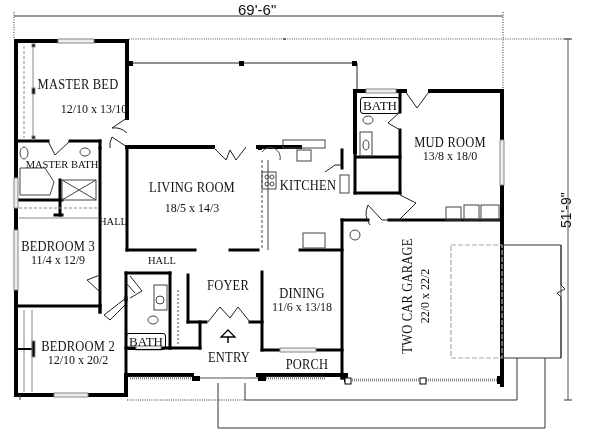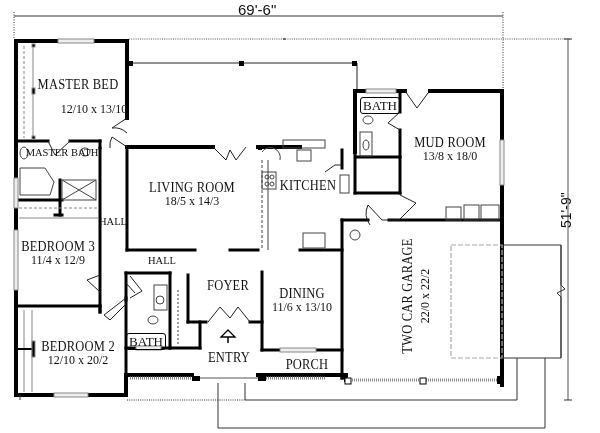--- a/index.html
+++ b/index.html
@@ -273,42 +273,42 @@
     <rect x="481" y="205" width="18" height="15"></rect>
   </g>
 </svg>
 
 <div class="dimtxt" style="left:238px; top:1px; font-size:15px;">69'-6"</div>
 <div class="dimtxt vert" style="left:558px; top:228px; font-size:14px; transform: rotate(-90deg); transform-origin: left top;">51'-9"</div>
 
 <div class="lbl room" style="left:78px; top:78px;">MASTER BED</div>
 <div class="lbl dim" style="left:94px; top:92px;margin-top:11px;">12/10 x 13/10</div>
 
-<div class="lbl small" style="left:62px; top:148px;">MASTER BATH</div>
+<div class="lbl small" style="left:62px; top:160px;">MASTER BATH</div>
 
 <div class="lbl room" style="left:192px; top:181px;">LIVING ROOM</div>
-<div class="lbl dim" style="left:192px; top:195px;">18/5 x 14/3</div>
+<div class="lbl dim" style="left:192px; top:202px;">18/5 x 14/3</div>
 
 <div class="lbl room" style="left:308px; top:179px;">KITCHEN</div>
 
 <div class="lbl room" style="left:450px; top:136px;">MUD ROOM</div>
 <div class="lbl dim" style="left:450px; top:150px;">13/8 x 18/0</div>
 
 <div class="lbl tiny" style="left:380px; top:97px; border:1px solid #000; border-radius:3px; padding:1px 2px;">BATH</div>
 
 <div class="lbl room" style="left:58px; top:240px;">BEDROOM 3</div>
 <div class="lbl dim" style="left:58px; top:254px;">11/4 x 12/9</div>
 
 <div class="lbl small" style="left:113px; top:217px;">HALL</div>
 <div class="lbl small" style="left:162px; top:256px;">HALL</div>
 
 <div class="lbl room" style="left:228px; top:279px;">FOYER</div>
 
 <div class="lbl room" style="left:302px; top:287px;">DINING</div>
-<div class="lbl dim" style="left:302px; top:301px;">11/6 x 13/10</div>
+<div class="lbl dim" style="left:302px; top:301px;">11/6 x 13/18</div>
 
 <div class="lbl room" style="left:408px; top:296px; transform: translate(-50%, -50%) rotate(-90deg) scaleY(1.15);">TWO CAR GARAGE</div>
 <div class="lbl dim" style="left:425px; top:296px; transform: translate(-50%, -50%) rotate(-90deg);">22/0 x 22/2</div>
 
 <div class="lbl room" style="left:78px; top:340px;">BEDROOM 2</div>
 <div class="lbl dim" style="left:78px; top:354px;">12/10 x 20/2</div>
 
 <div class="lbl tiny" style="left:146px; top:333px; border:1px solid #000; border-radius:3px; padding:1px 2px;">BATH</div>
 
 <div class="lbl room" style="left:229px; top:351px;">ENTRY</div>

